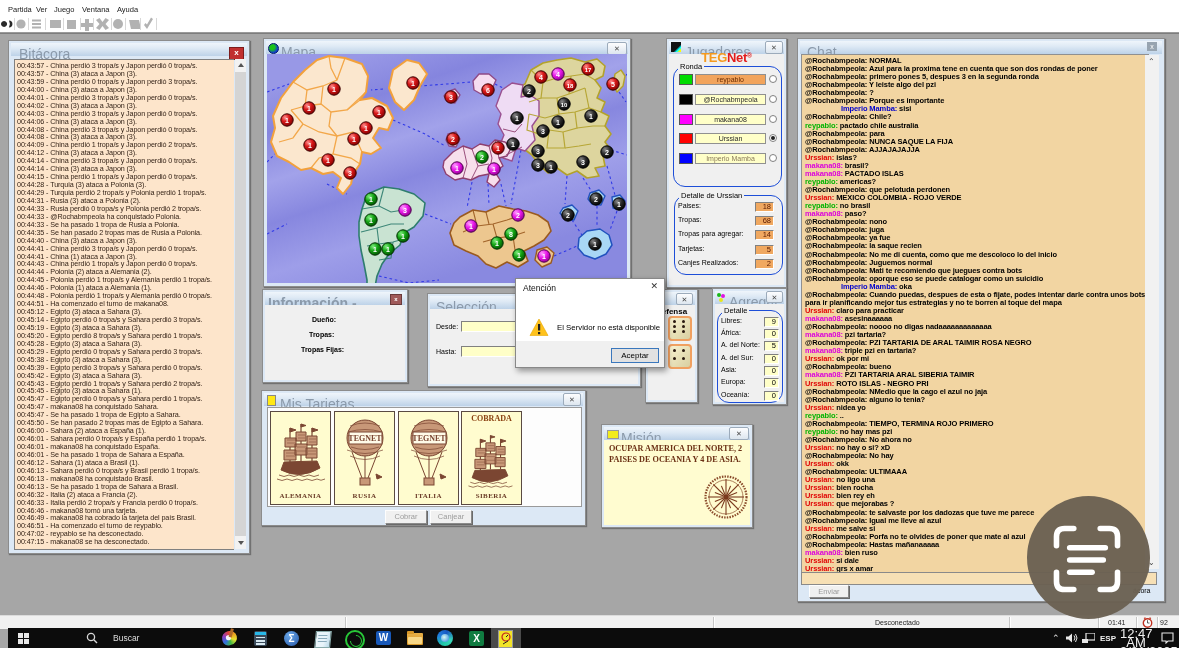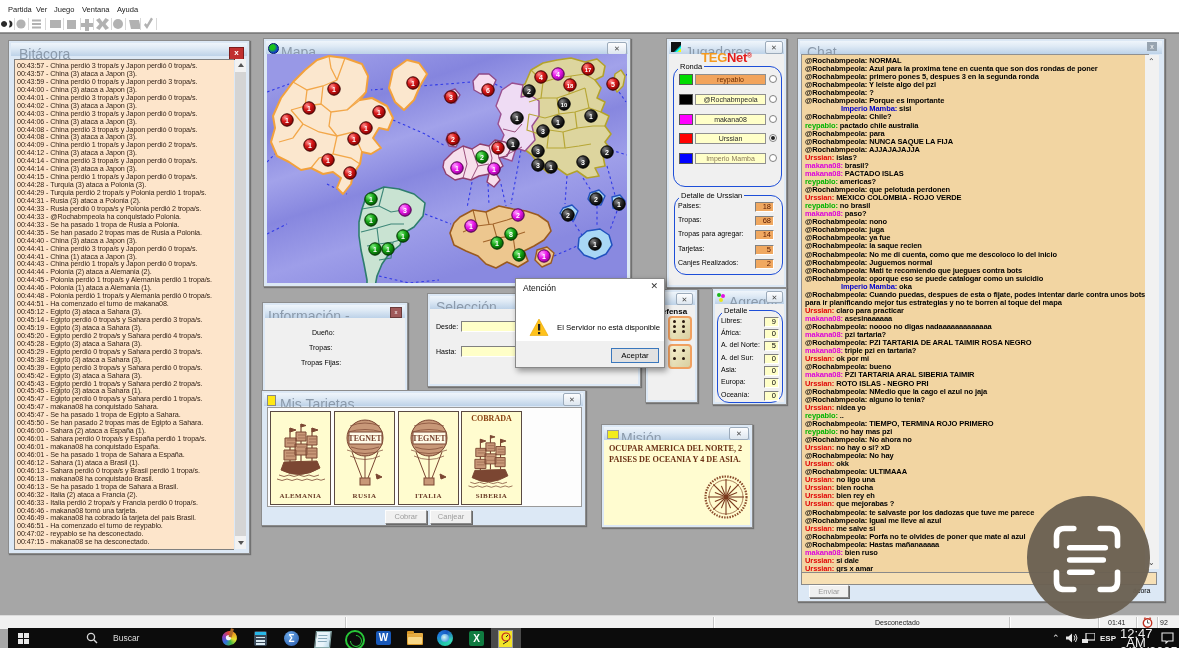--- a/index.html
+++ b/index.html
@@ -103,21 +103,21 @@
 <div>00:44:41 - China (1) ataca a Japon (3).</div>
 <div>00:44:43 - China perdió 1 tropa/s y Japon perdió 0 tropa/s.</div>
 <div>00:44:44 - Polonia (2) ataca a Alemania (2).</div>
 <div>00:44:45 - Polonia perdió 1 tropa/s y Alemania perdió 1 tropa/s.</div>
 <div>00:44:46 - Polonia (1) ataca a Alemania (1).</div>
 <div>00:44:48 - Polonia perdió 1 tropa/s y Alemania perdió 0 tropa/s.</div>
 <div>00:44:51 - Ha comenzado el turno de makana08.</div>
 <div>00:45:12 - Egipto (3) ataca a Sahara (3).</div>
 <div>00:45:14 - Egipto perdió 0 tropa/s y Sahara perdió 3 tropa/s.</div>
 <div>00:45:19 - Egipto (3) ataca a Sahara (3).</div>
-<div>00:45:20 - Egipto perdió 2 tropa/s y Sahara perdió 4 tropa/s.</div>
+<div>00:45:20 - Egipto perdió 8 tropa/s y Sahara perdió 1 tropa/s.</div>
 <div>00:45:28 - Egipto (3) ataca a Sahara (3).</div>
 <div>00:45:29 - Egipto perdió 0 tropa/s y Sahara perdió 3 tropa/s.</div>
 <div>00:45:38 - Egipto (3) ataca a Sahara (3).</div>
 <div>00:45:39 - Egipto perdió 3 tropa/s y Sahara perdió 0 tropa/s.</div>
 <div>00:45:42 - Egipto (3) ataca a Sahara (3).</div>
 <div>00:45:43 - Egipto perdió 1 tropa/s y Sahara perdió 2 tropa/s.</div>
 <div>00:45:45 - Egipto (3) ataca a Sahara (1).</div>
 <div>00:45:47 - Egipto perdió 0 tropa/s y Sahara perdió 1 tropa/s.</div>
 <div>00:45:47 - makana08 ha conquistado Sahara.</div>
 <div>00:45:47 - Se ha pasado 1 tropa de Egipto a Sahara.</div>
@@ -504,21 +504,21 @@
   </div>
   <div class="sbar" style="left:347px;top:16px;width:14px;height:514px;background:#f1f1f1;">
     <div style="position:absolute;top:2px;left:3px;color:#444;font-size:8px;">⌃</div>
     <div style="position:absolute;bottom:2px;left:3px;color:#444;font-size:8px;">⌄</div>
   </div>
   <div style="position:absolute;left:3px;top:533px;width:354px;height:11px;background:#f7e0b5;border:1px solid #8a8a8a;"></div>
   <div class="btn" style="left:11px;top:546px;width:38px;height:11px;line-height:11px;">Enviar</div>
   <div class="lbl" style="left:335px;top:548px;color:#000;">ácora</div>
 </div>
 
-<div class="w" style="left:262px;top:302px;width:144px;height:92px;">
+<div class="w" style="left:262px;top:289px;width:144px;height:92px;font-weight:bold;">
   <div class="tb">
       <span class="t" style="left:3px;">Información -</span>
     </div>
   <div style="position:absolute;top:4px;right:5px;width:10px;height:9px;background:#a05a5a;border:1px solid #6a3a3a;color:#fff;font-size:6px;line-height:8px;text-align:center;">x</div>
   <div class="wb">
     <div class="lbl" style="left:47px;top:11px;">Dueño:</div>
     <div class="lbl" style="left:44px;top:26px;">Tropas:</div>
     <div class="lbl" style="left:36px;top:41px;">Tropas Fijas:</div>
   </div>
 </div>

